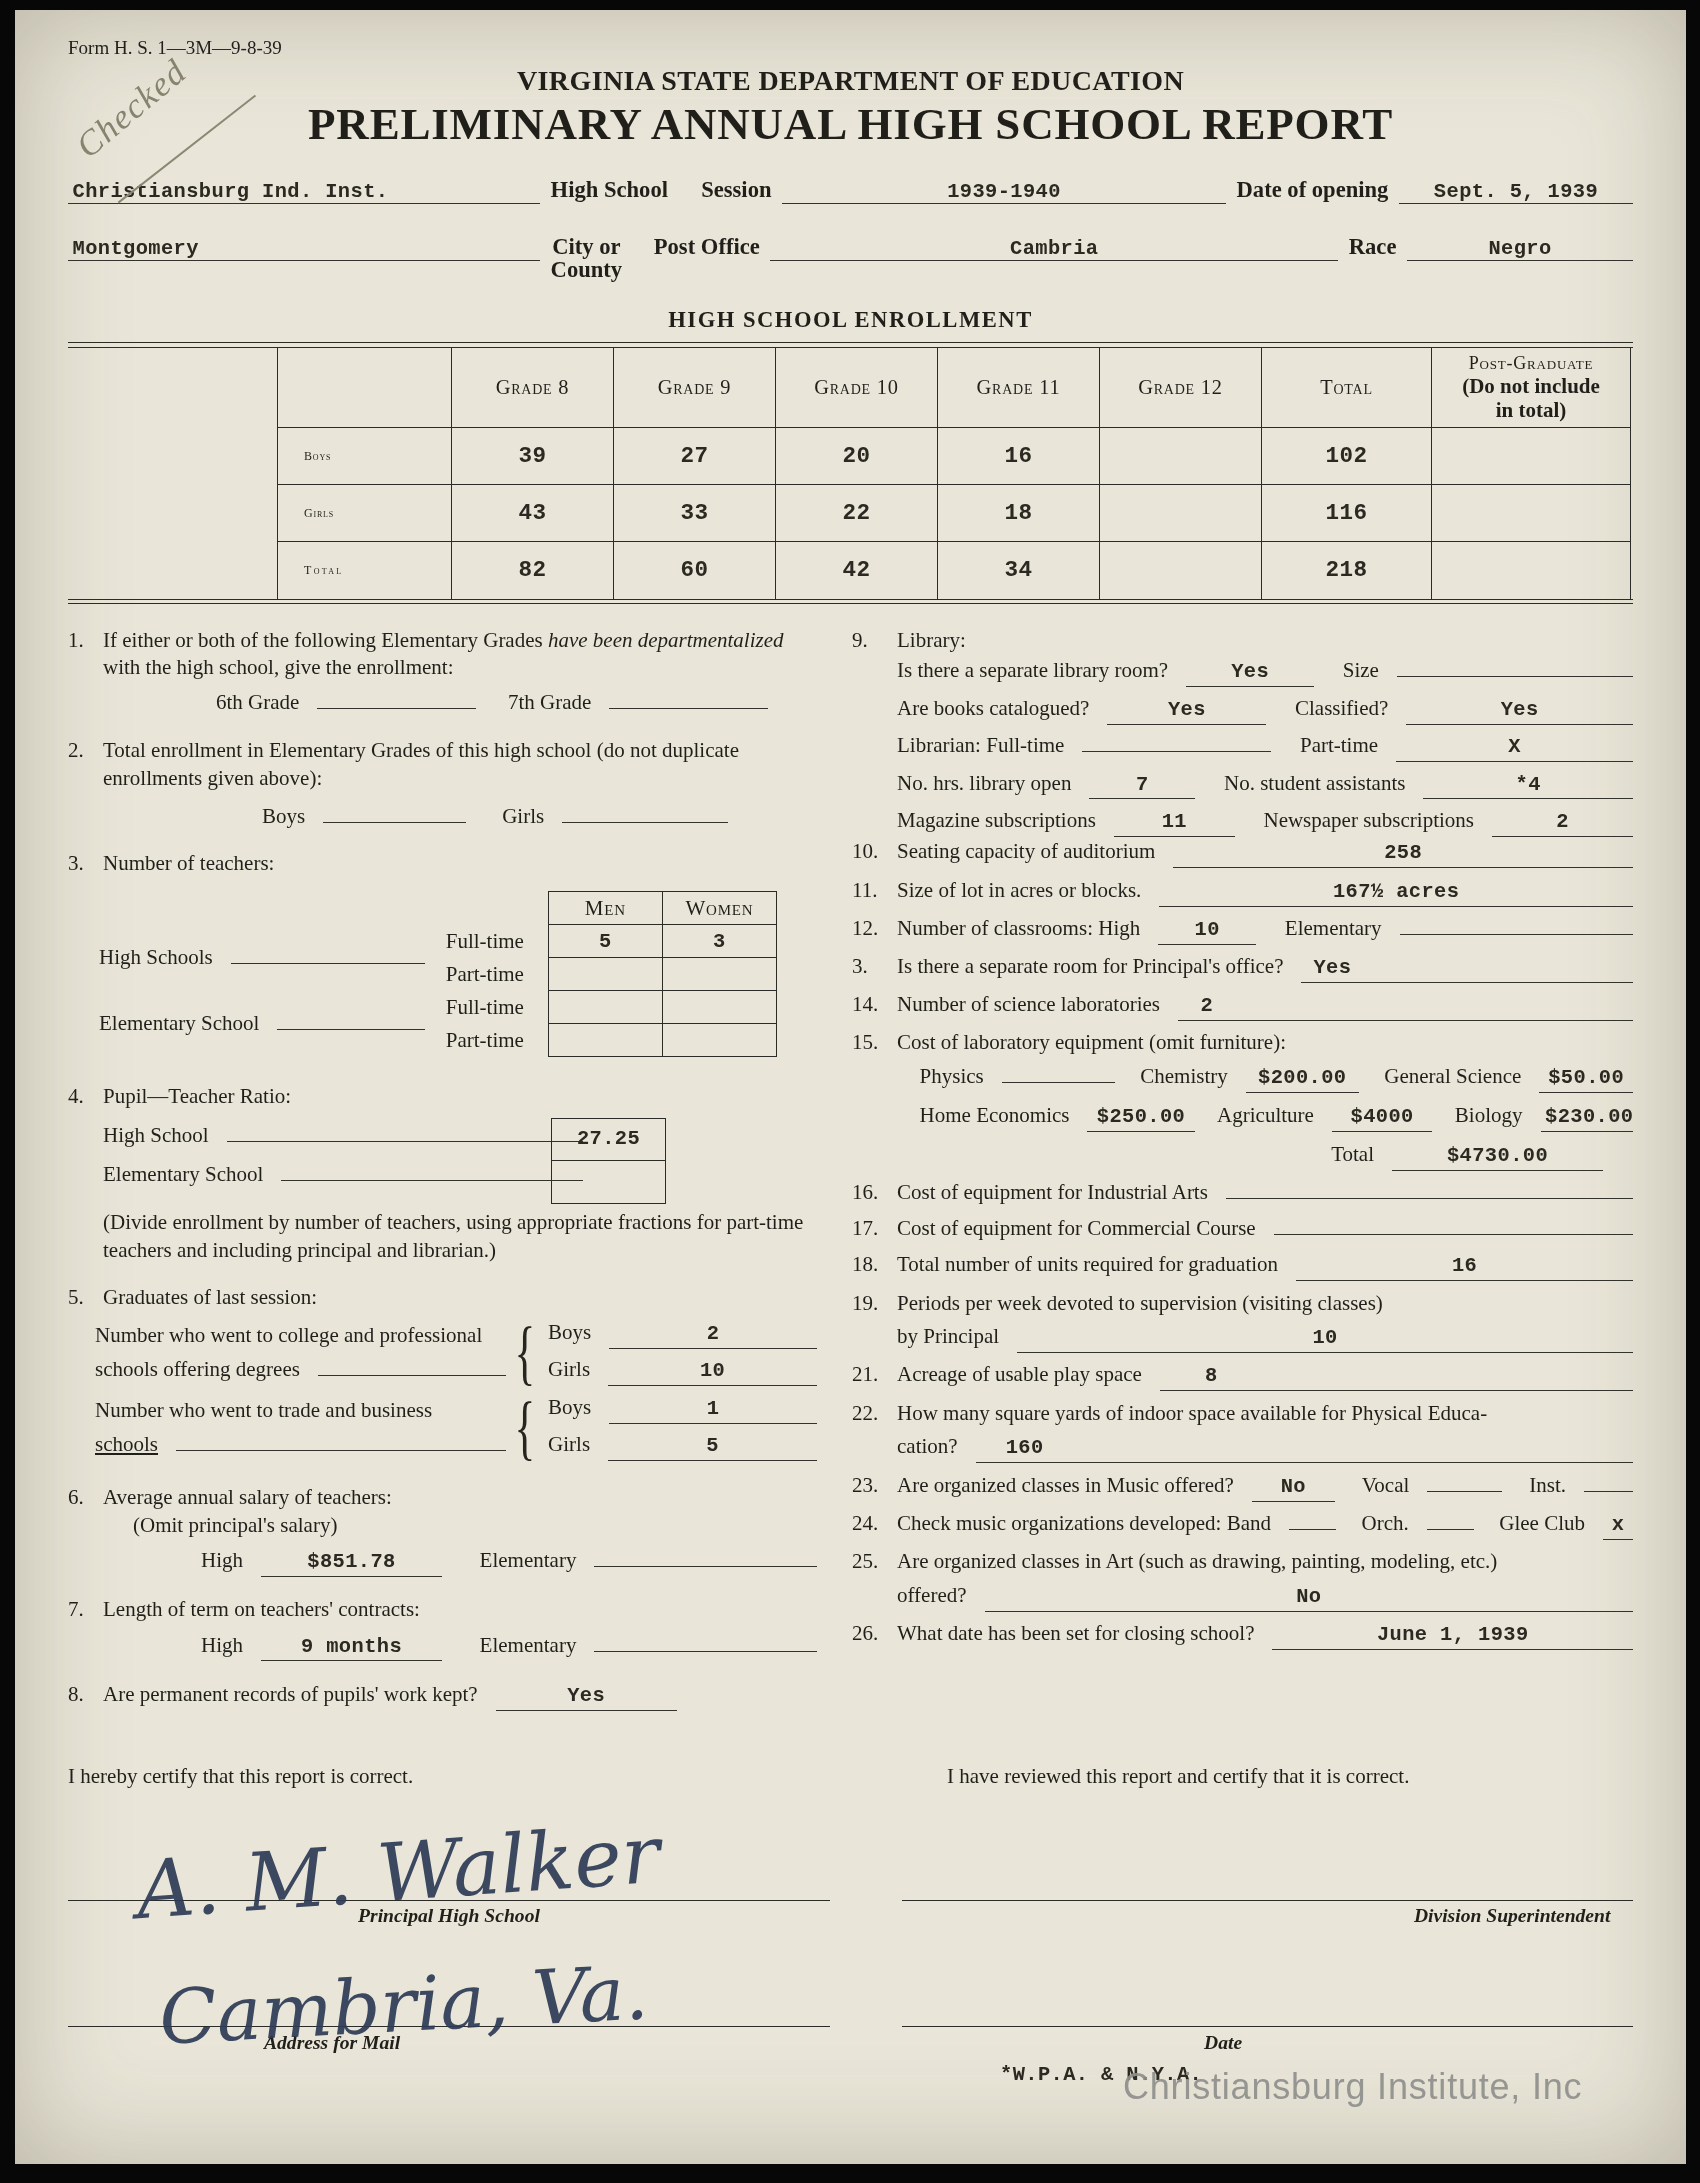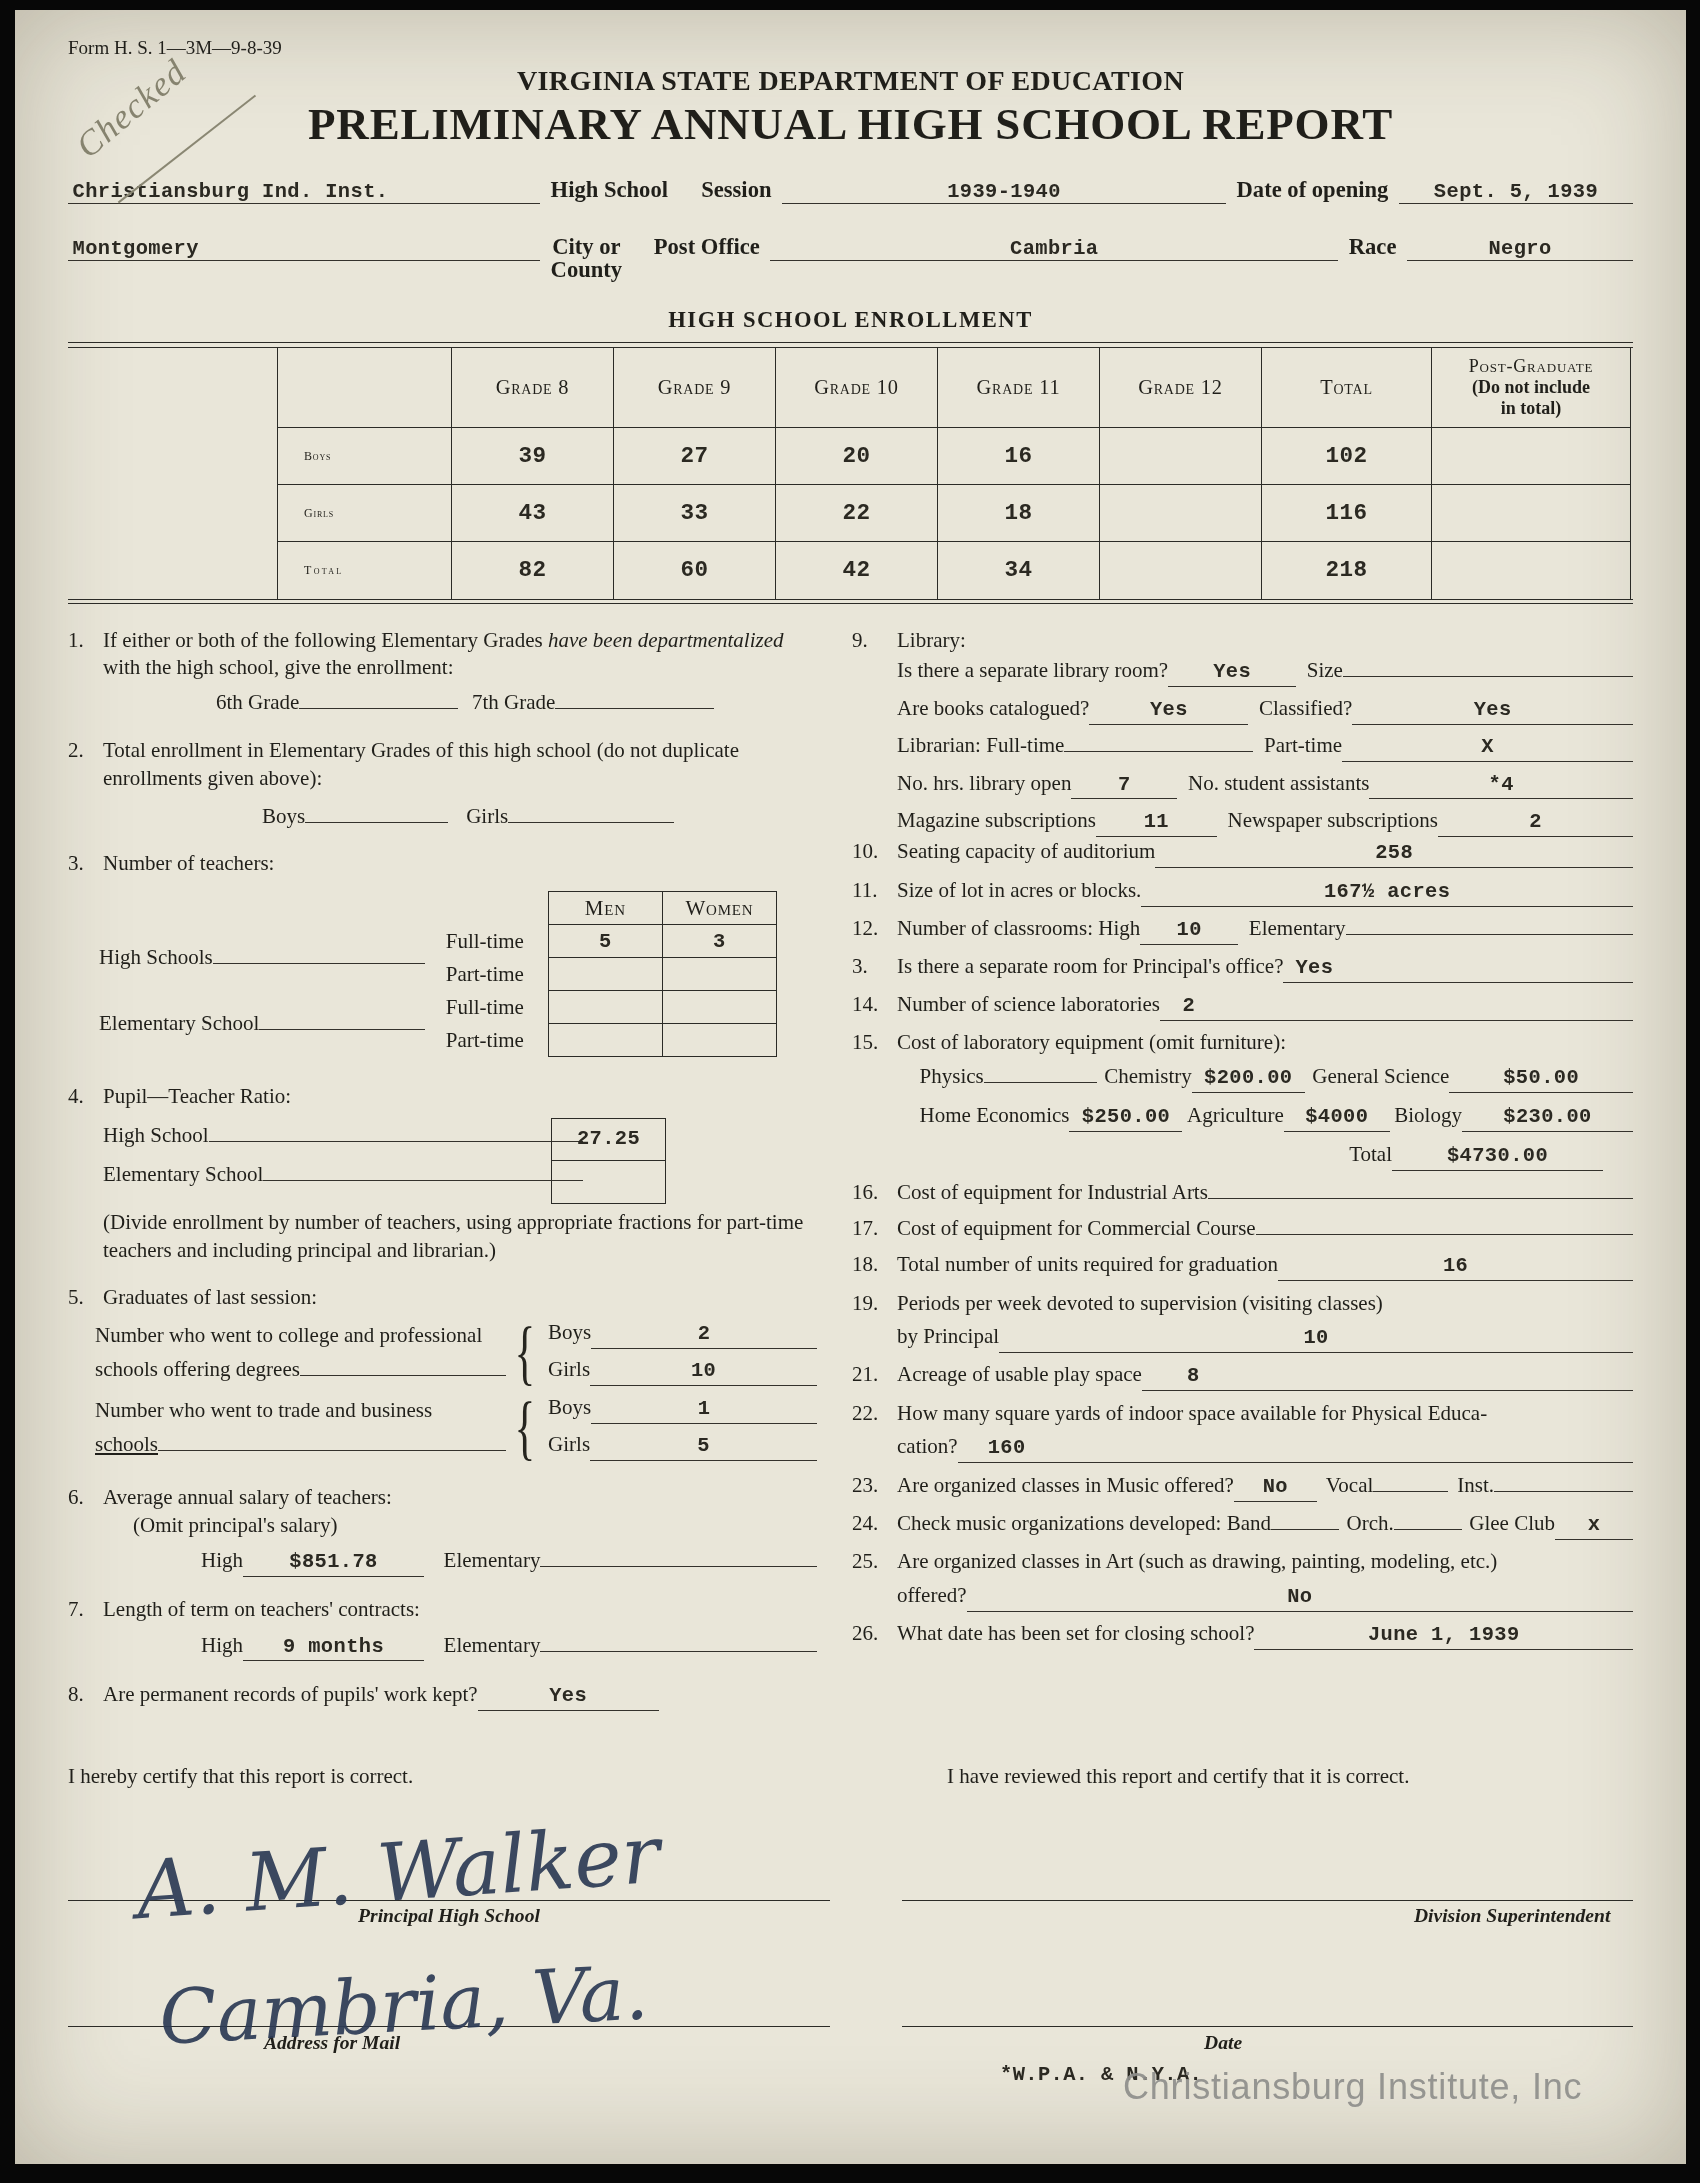--- a/index.html
+++ b/index.html
@@ -25,32 +25,32 @@
   .drule{height:5.3px;border-top:1.5px solid #2b2b27;border-bottom:1.5px solid #2b2b27;}
   table.enroll{border-collapse:collapse;table-layout:fixed;margin-left:209px;width:1354px;}
   .enroll th,.enroll td{border:1.5px solid #2b2b27;text-align:center;vertical-align:middle;}
   .enroll tr:first-child th{border-top:none;height:80px;}
   .enroll tr:last-child td{border-bottom:none;}
   .enroll .lab{text-align:left;padding-left:26px;border-left:1.5px solid #2b2b27;}
   .enroll td{height:57px;}
   .sc{font-variant:small-caps;letter-spacing:0.8px;font-weight:400;}
   .hcell{font-size:20.4px;}
   .pg1{font-size:18px;}
-  .pg2{font-size:18px;line-height:1.15;}
+  .pg2{font-size:21px;line-height:1.15;}
   .enroll .tv{font-size:22.6px;}
   .tlab{letter-spacing:2.3px;}
 
   .cols{display:flex;margin-top:22.6px;gap:35px;font-size:21px;line-height:1.32;}
   .colL{width:749px;flex:none;}
   .colR{flex:1 1 auto;min-width:0;}
   .q{display:flex;align-items:baseline;}
   .qn{flex:none;width:35px;}
   .colR .qn{width:45px;}
   .qb{flex:1 1 auto;min-width:0;}
-  .row{display:flex;align-items:baseline;}
+  .row{display:flex;align-items:baseline;gap:18px;}
   .colL .q{margin-bottom:19.6px;}
   .colR .q{margin-bottom:8.3px;}
 
   table.tt{border-collapse:collapse;table-layout:fixed;margin:4.5px 0 0 30px;width:679px;}
   .tt td,.tt th{border:none;height:33px;vertical-align:middle;text-align:left;font-weight:400;}
   .tt .box{border:1.5px solid #2b2b27;text-align:center;}
   .tt .ftpt{padding-left:19.6px;white-space:nowrap;}
 
   .q4wrap{position:relative;}
   .ratio-box{position:absolute;left:483px;top:35px;width:115px;border:1.5px solid #2b2b27;background:transparent;}

